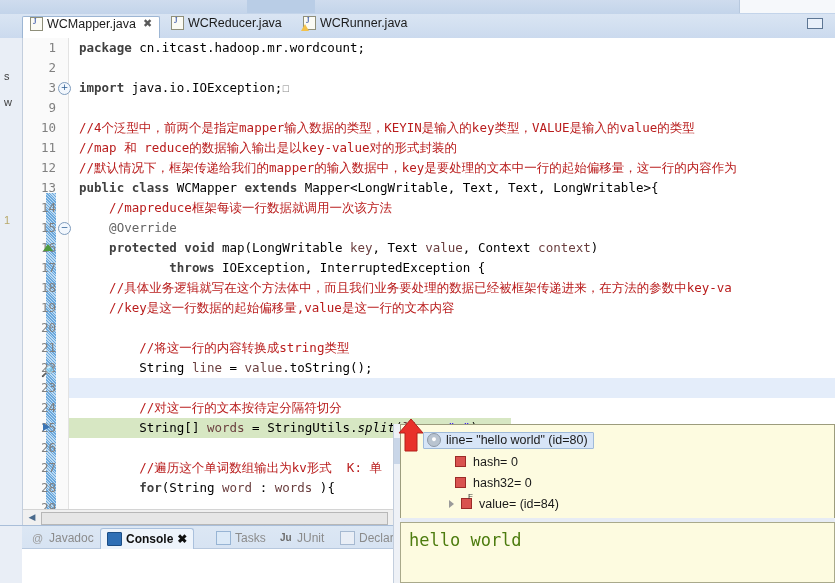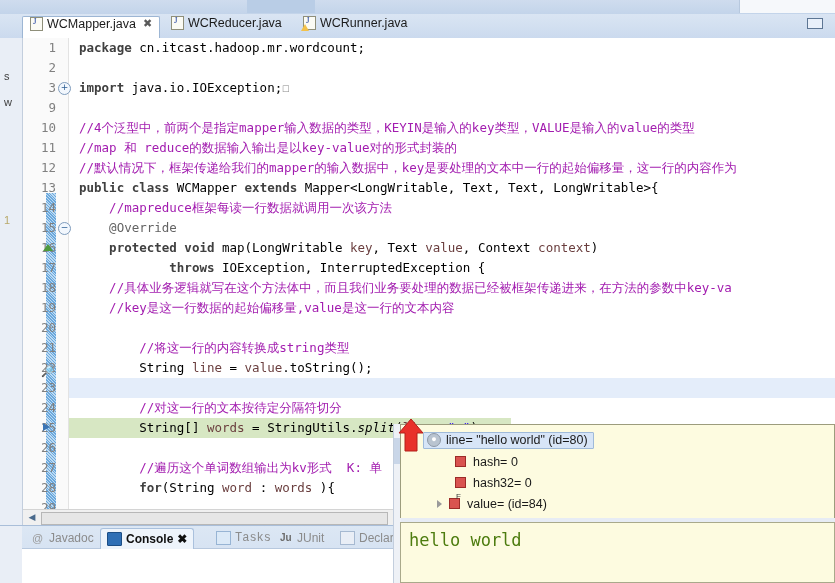--- a/index.html
+++ b/index.html
@@ -156,21 +156,21 @@
   }
   .line .hl-band {
     position: absolute; left: 46px; top: 0;
     height: 20px;
   }
   .hl-green { background: #d7e7c3; }
   .hl-blue  { background: #e4edfa; }
 
   
   .kw   { color: #404040; font-weight: bold; }
-  .cmt  { color: #a21caf; }
+  .cmt  { color: #b91c1c; }
   .str  { color: #2a00ff; }
   .ann  { color: #646464; }
   .loc  { color: #6a3e3e; }
   .ital { font-style: italic; }
   .plain{ color: #000; }
 
   
   .folder-ic {
     position: absolute;
     width: 11px; height: 11px; top: 4px;
@@ -551,21 +551,21 @@
     <div class="bottom-tabs-inner"></div>
     <div class="btab" style="left:4px;">
       <span class="bi ic-javadoc">@</span>
       <span>Javadoc</span>
     </div>
     <div class="btab active" style="left:78px;">
       <span class="bi ic-console"></span>
       <span>Console</span>
       <span class="closex">✖</span>
     </div>
-    <div class="btab" style="left:188px;font-family:Liberation Mono, monospace;">
+    <div class="btab" style="left:188px;">
       <span class="bi ic-tasks"></span>
       <span>Tasks</span>
     </div>
     <div class="btab" style="left:252px;">
       <span class="bi ic-junit">Ju</span>
       <span>JUnit</span>
     </div>
     <div class="btab" style="left:312px;">
       <span class="bi ic-decl"></span>
       <span>Declaration</span>
@@ -584,21 +584,21 @@
       </span>
     </div>
     <div class="ins-row" style="padding-left:54px; gap:7px;">
       <span class="ic-field"></span>
       <span>hash= 0</span>
     </div>
     <div class="ins-row" style="padding-left:54px; gap:7px;">
       <span class="ic-field"></span>
       <span>hash32= 0</span>
     </div>
-    <div class="ins-row" style="padding-left:36px; gap:7px;">
+    <div class="ins-row" style="padding-left:48px; gap:7px;">
       <span class="exp-tri closed"></span>
       <span class="ic-field final"></span>
       <span>value= (id=84)</span>
     </div>
   </div>
 
   <svg class="red-arrow" viewBox="0 0 26 34">
     <polygon points="13,1 25,15 19,15 19,33 7,33 7,15 1,15" fill="#e8312a" stroke="#b3201b" stroke-width="1"></polygon>
   </svg>
 

